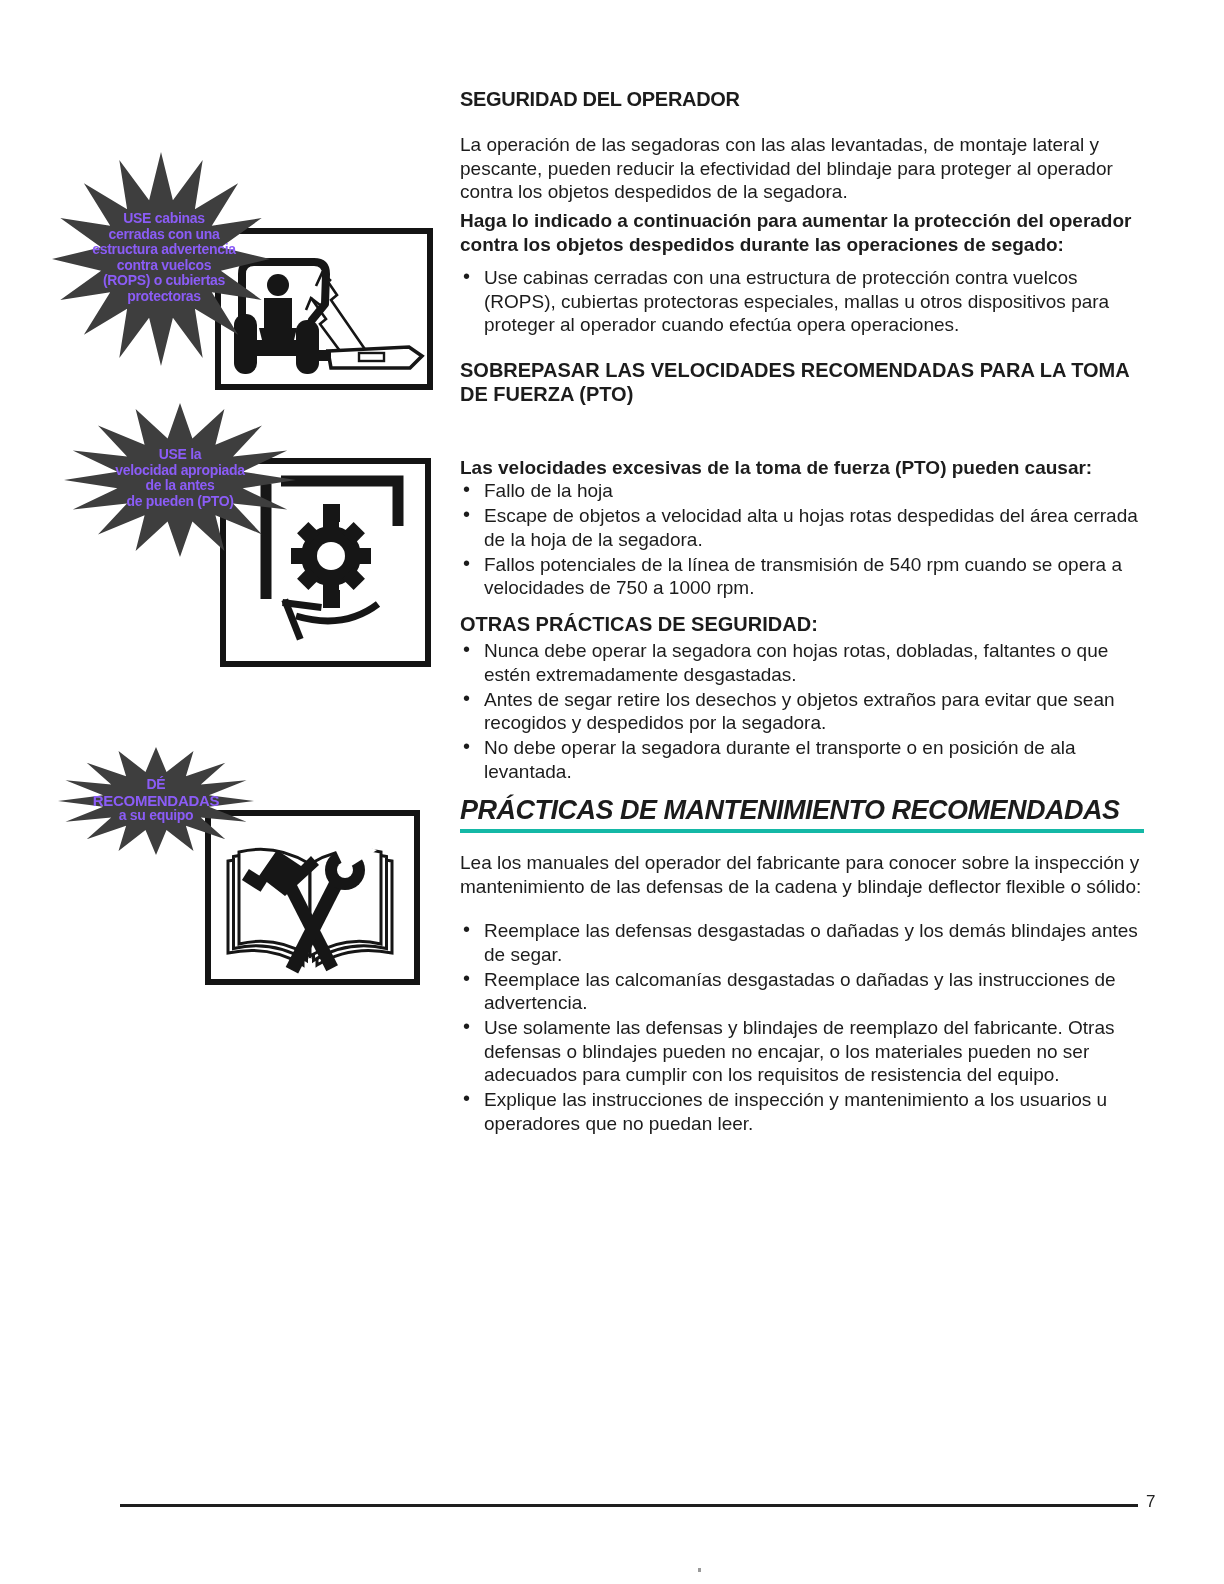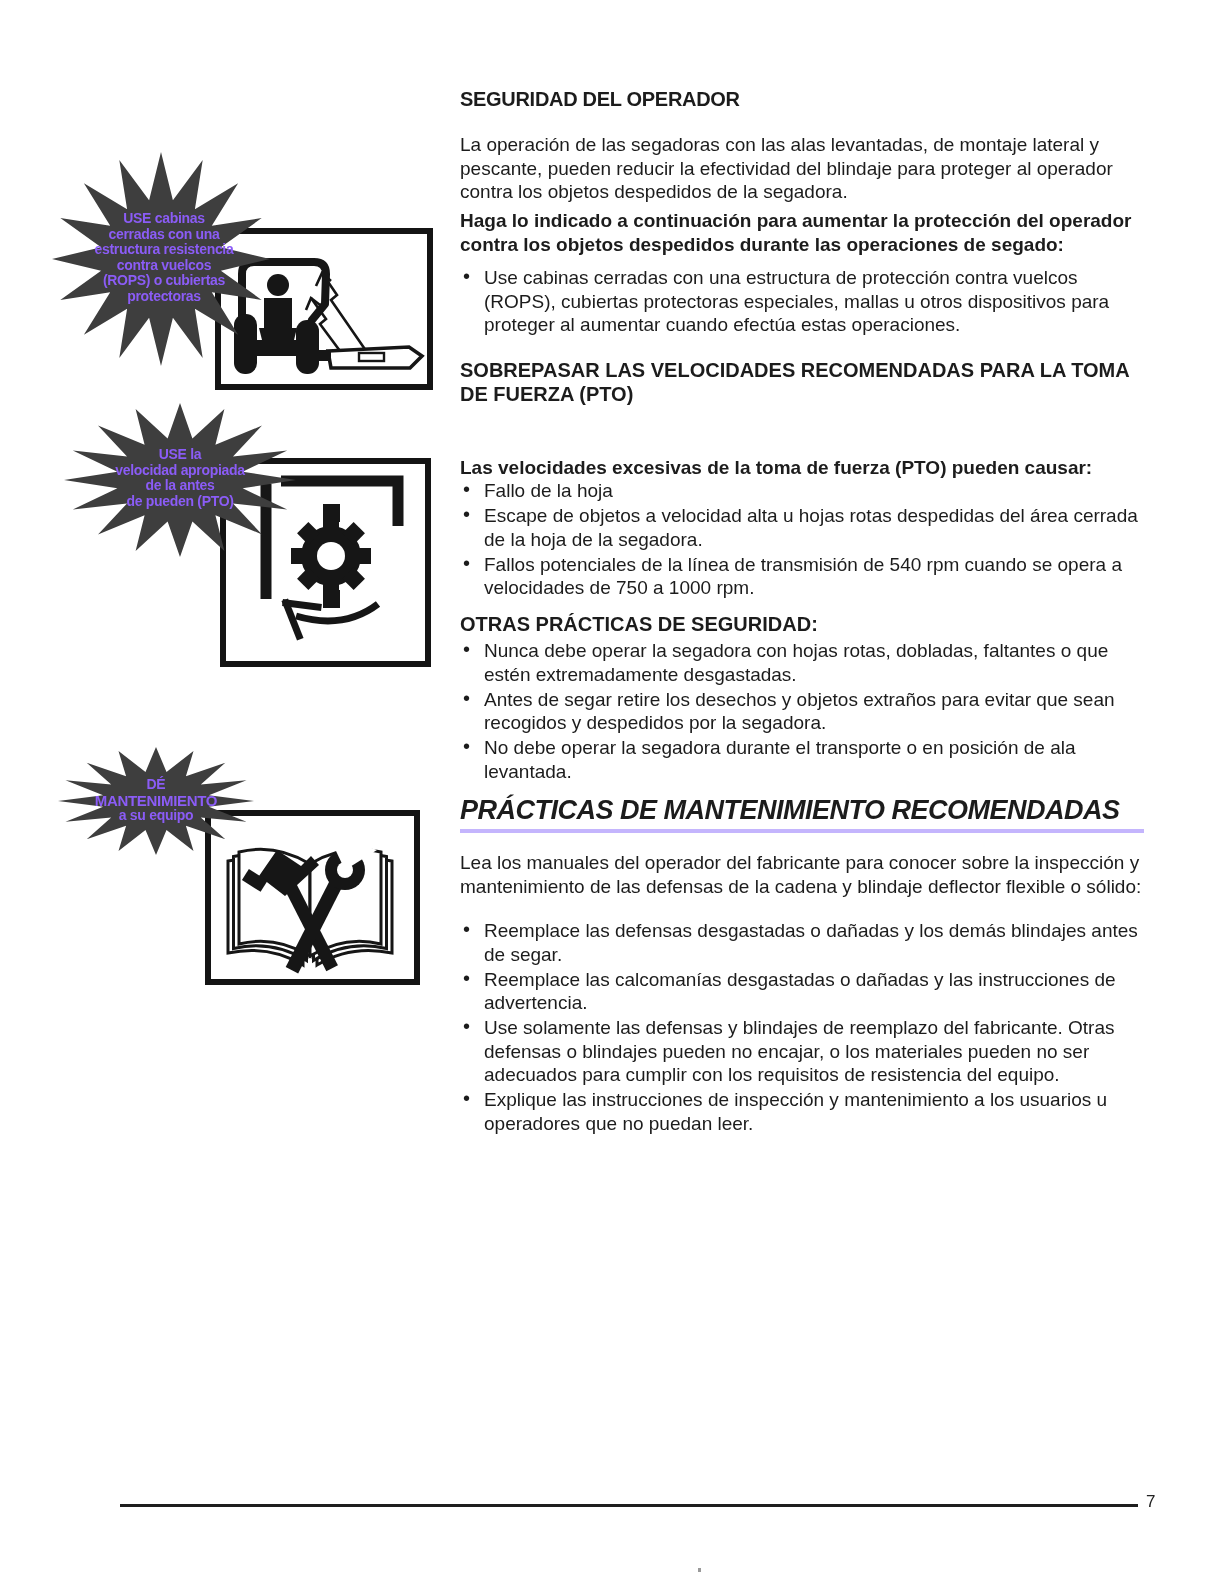--- a/index.html
+++ b/index.html
@@ -14,21 +14,21 @@
   }
   
   .col{position:absolute;left:460px;width:684px;}
   .t-title{font-size:20px;font-weight:bold;letter-spacing:-0.3px;margin:0;}
   .t-body{font-size:19px;line-height:23.5px;margin:0;}
   .t-bold{font-weight:bold;}
   .t-h2{font-size:20px;line-height:23.5px;font-weight:bold;margin:0;}
   .t-bighead{
     font-size:27px;font-weight:bold;font-style:italic;
     letter-spacing:-0.5px;white-space:nowrap;
-    border-bottom:4px solid #c4b5fd;padding-bottom:3px;
+    border-bottom:4px solid #14b8a6;padding-bottom:3px;
     display:inline-block;margin:0;
   }
   ul.blist{list-style:none;margin:0;padding:0;font-size:19px;line-height:23.5px;}
   ul.blist li{position:relative;padding-left:24px;margin:0 0 1.5px 0;}
   ul.blist li::before{content:"\2022";position:absolute;left:3px;top:-1px;font-size:20px;}
   .ibox{
     position:absolute;background:#ffffff;border:6px solid #141414;
     box-sizing:border-box;z-index:1;
   }
   .burst{position:absolute;z-index:2;}
@@ -152,53 +152,53 @@
       <circle cx="134" cy="54" r="8" fill="#ffffff"></circle>
     </svg>
   </div>
 
   <svg class="burst" style="left:48px;top:148px;" width="226" height="222">
     <polygon fill="#3e3e3e" points="113.0,4.0 124.9,52.2 154.7,12.1 146.9,61.2 190.1,35.3 163.8,77.7 213.7,70.1 172.9,99.3 222.0,111.0 172.9,122.7 213.7,151.9 163.8,144.3 190.1,186.7 146.9,160.8 154.7,209.9 124.9,169.8 113.0,218.0 101.1,169.8 71.3,209.9 79.1,160.8 35.9,186.7 62.2,144.3 12.3,151.9 53.1,122.7 4.0,111.0 53.1,99.3 12.3,70.1 62.2,77.7 35.9,35.3 79.1,61.2 71.3,12.1 101.1,52.2"></polygon>
   </svg>
   <div class="burst-text" style="left:68px;top:211px;width:192px;">
     <div>USE cabinas</div>
     <div>cerradas con una</div>
-    <div>estructura  resistencia</div>
+    <div>estructura  advertencia</div>
     <div>contra vuelcos</div>
     <div>(ROPS) o cubiertas</div>
     <div>protectoras</div>
   </div>
 
   <svg class="burst" style="left:60px;top:400px;" width="240" height="160">
     <polygon fill="#3e3e3e" points="120.0,3.0 132.4,38.5 164.4,8.9 155.4,44.8 202.0,25.6 173.0,56.5 227.2,50.5 182.6,71.7 236.0,80.0 182.6,88.3 227.2,109.5 173.0,103.5 202.0,134.4 155.4,115.2 164.4,151.1 132.4,121.5 120.0,157.0 107.6,121.5 75.6,151.1 84.6,115.2 38.0,134.4 67.0,103.5 12.8,109.5 57.4,88.3 4.0,80.0 57.4,71.7 12.8,50.5 67.0,56.5 38.0,25.6 84.6,44.8 75.6,8.9 107.6,38.5"></polygon>
   </svg>
   <div class="burst-text" style="left:78px;top:447px;width:204px;">
     <div>USE la</div>
     <div>velocidad apropiada</div>
     <div>de la antes</div>
     <div>de pueden (PTO)</div>
   </div>
 
   <svg class="burst" style="left:55px;top:745px;" width="202" height="112">
     <polygon fill="#3e3e3e" points="101.0,2.0 111.5,26.9 138.5,6.1 130.9,31.3 170.3,17.8 145.8,39.5 191.5,35.3 153.9,50.2 199.0,56.0 153.9,61.8 191.5,76.7 145.8,72.5 170.3,94.2 130.9,80.7 138.5,105.9 111.5,85.1 101.0,110.0 90.5,85.1 63.5,105.9 71.1,80.7 31.7,94.2 56.2,72.5 10.5,76.7 48.1,61.8 3.0,56.0 48.1,50.2 10.5,35.3 56.2,39.5 31.7,17.8 71.1,31.3 63.5,6.1 90.5,26.9"></polygon>
   </svg>
   <div class="burst-text" style="left:66px;top:777px;width:180px;">
     <div>DÉ</div>
-    <div style="font-size:15px;">MANTENIMIENTO</div>
+    <div style="font-size:15px;">RECOMENDADAS</div>
     <div>a su equipo</div>
   </div>
 
   <h1 class="col t-title" style="top:88px;">SEGURIDAD DEL OPERADOR</h1>
 
   <p class="col t-body" style="top:133px;">La operación de las segadoras con las alas levantadas, de montaje lateral y pescante, pueden reducir la efectividad del blindaje para proteger al operador contra los objetos despedidos de la segadora.</p>
 
   <p class="col t-body t-bold" style="top:209px;">Haga lo indicado a continuación para aumentar la protección del operador contra los objetos despedidos durante las operaciones de segado:</p>
 
   <ul class="col blist" style="top:266px;">
-    <li>Use cabinas cerradas con una estructura de protección contra vuelcos (ROPS), cubiertas protectoras especiales, mallas u otros dispositivos para proteger al aumentar cuando efectúa estas operaciones.</li>
+    <li>Use cabinas cerradas con una estructura de protección contra vuelcos (ROPS), cubiertas protectoras especiales, mallas u otros dispositivos para proteger al operador cuando efectúa opera operaciones.</li>
   </ul>
 
   <h2 class="col t-h2" style="top:359px;">SOBREPASAR LAS VELOCIDADES RECOMENDADAS PARA LA TOMA DE FUERZA (PTO)</h2>
 
 
   <p class="col t-body t-bold" style="top:456px;">Las velocidades excesivas de la toma de fuerza (PTO) pueden causar:</p>
 
   <ul class="col blist" style="top:479px;">
     <li>Fallo de la hoja</li>
     <li>Escape de objetos a velocidad alta u hojas rotas despedidas del área cerrada de la hoja de la segadora.</li>

